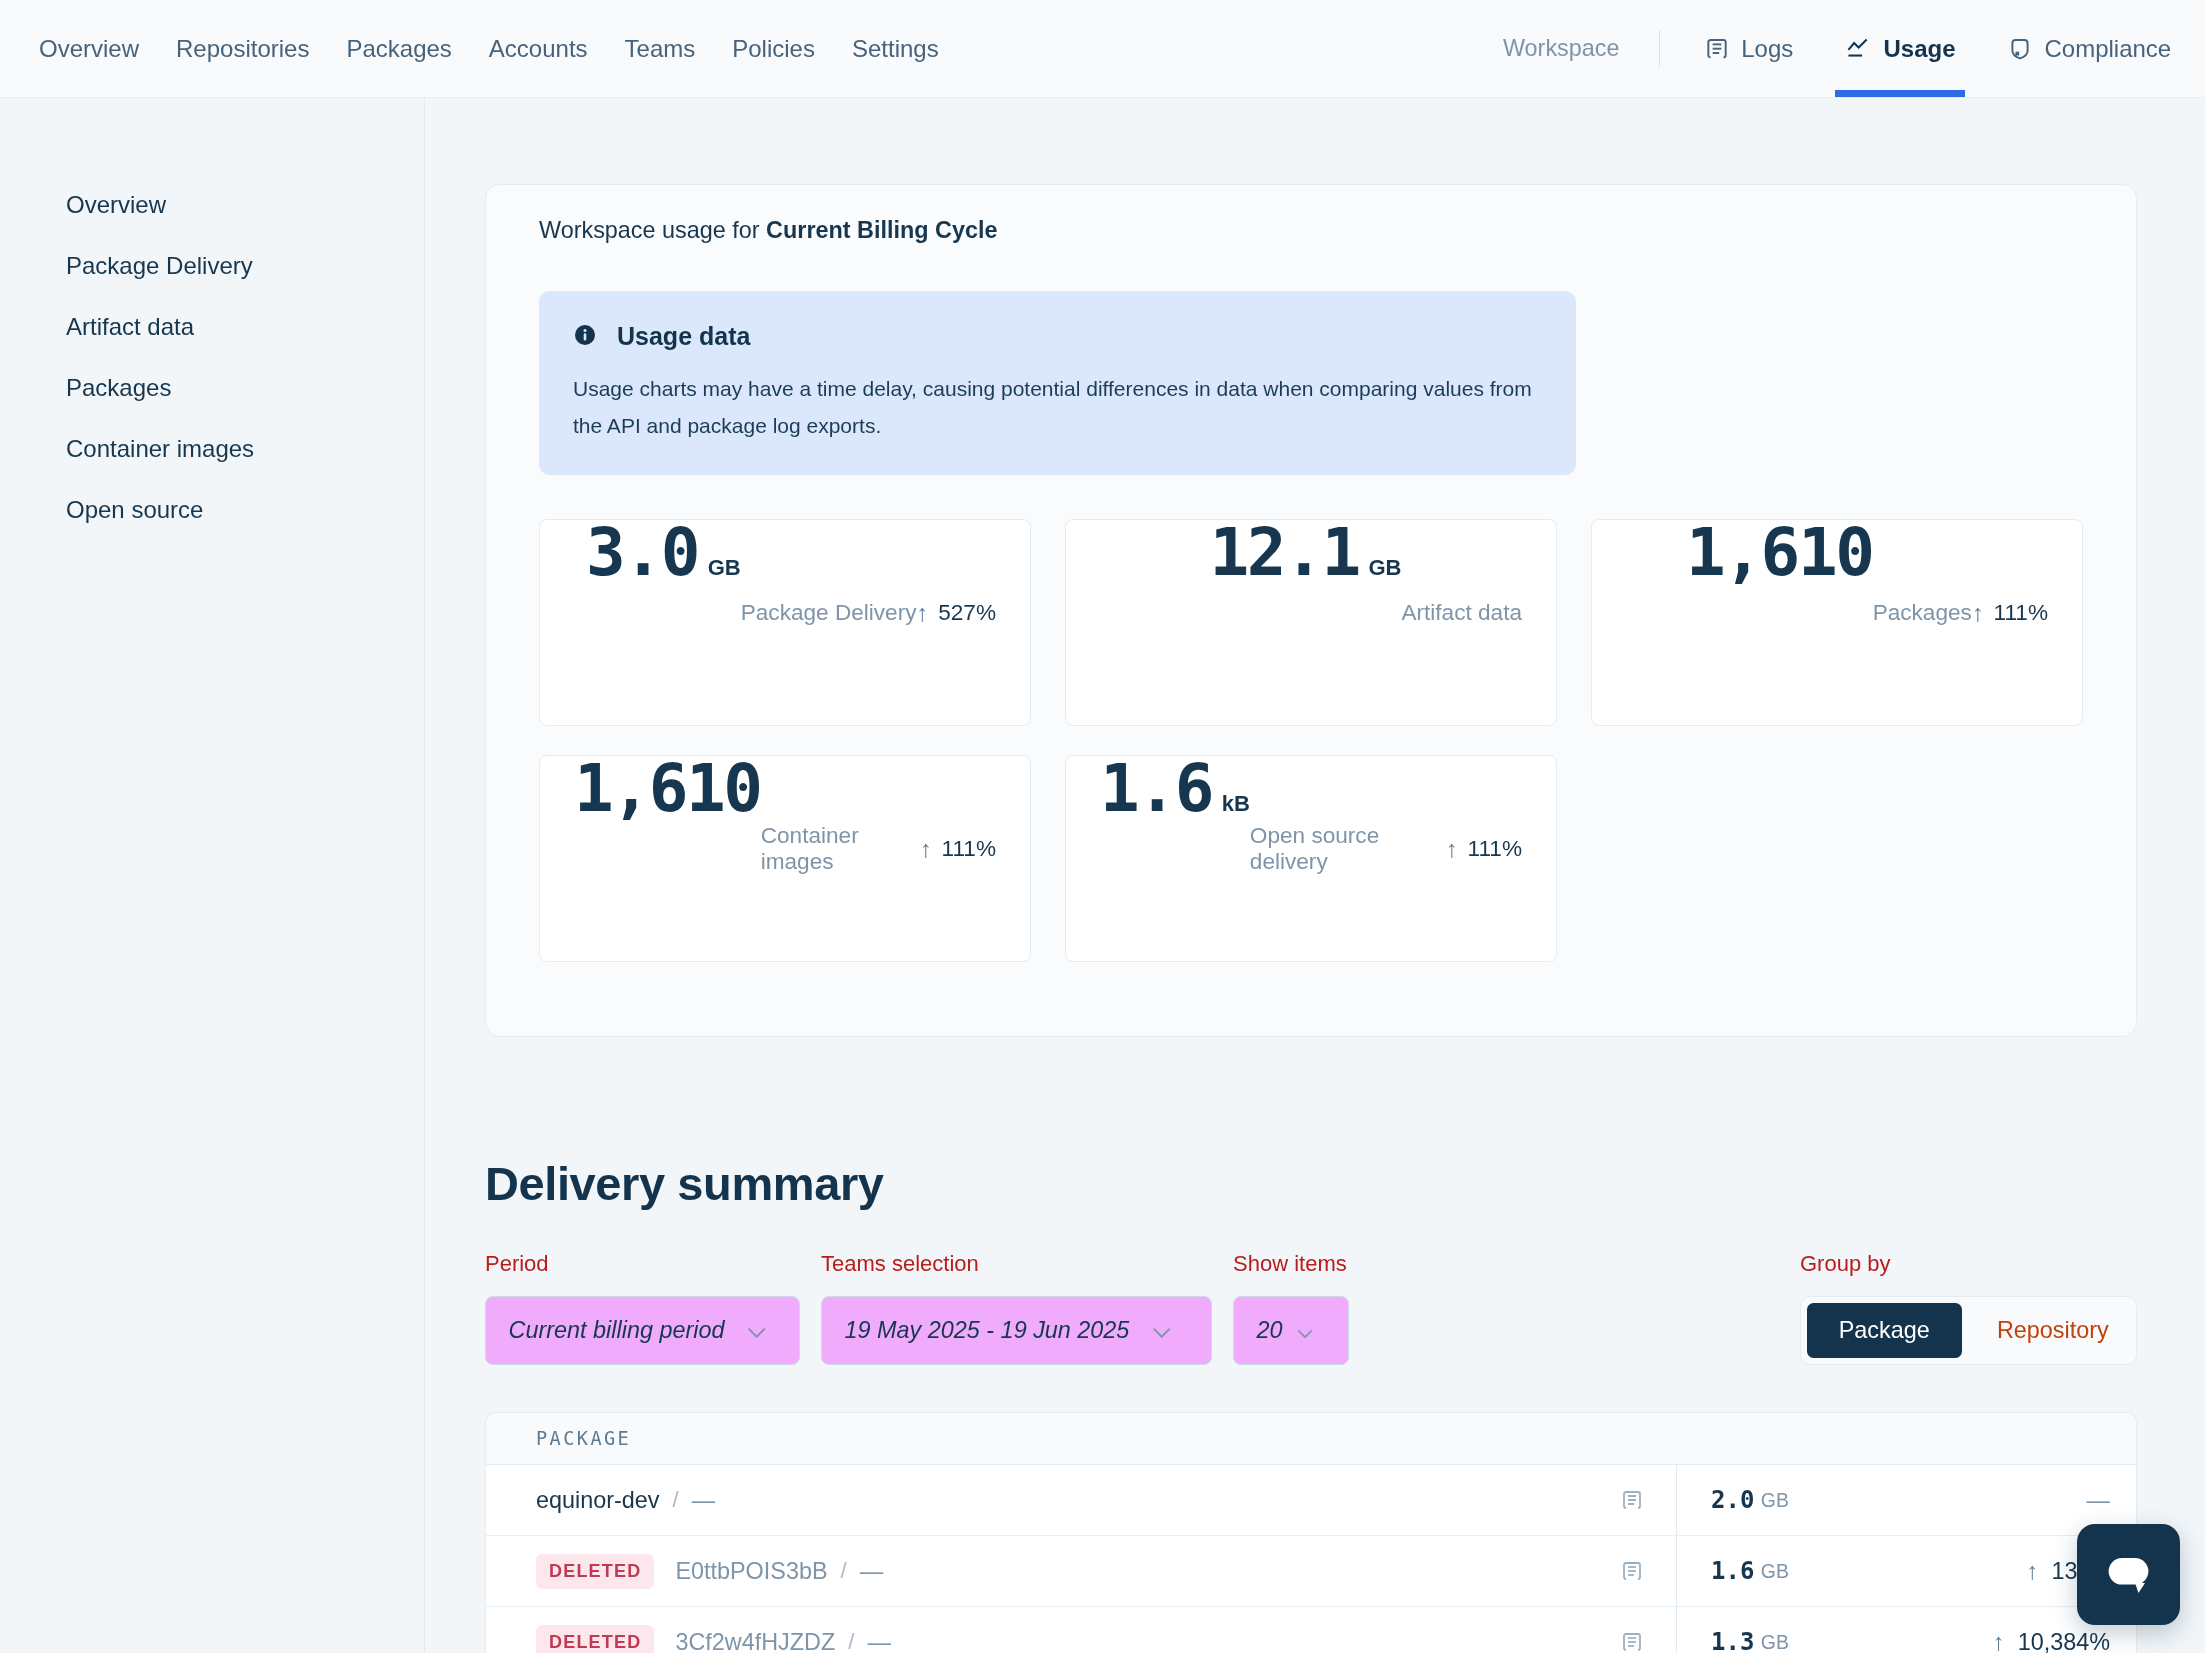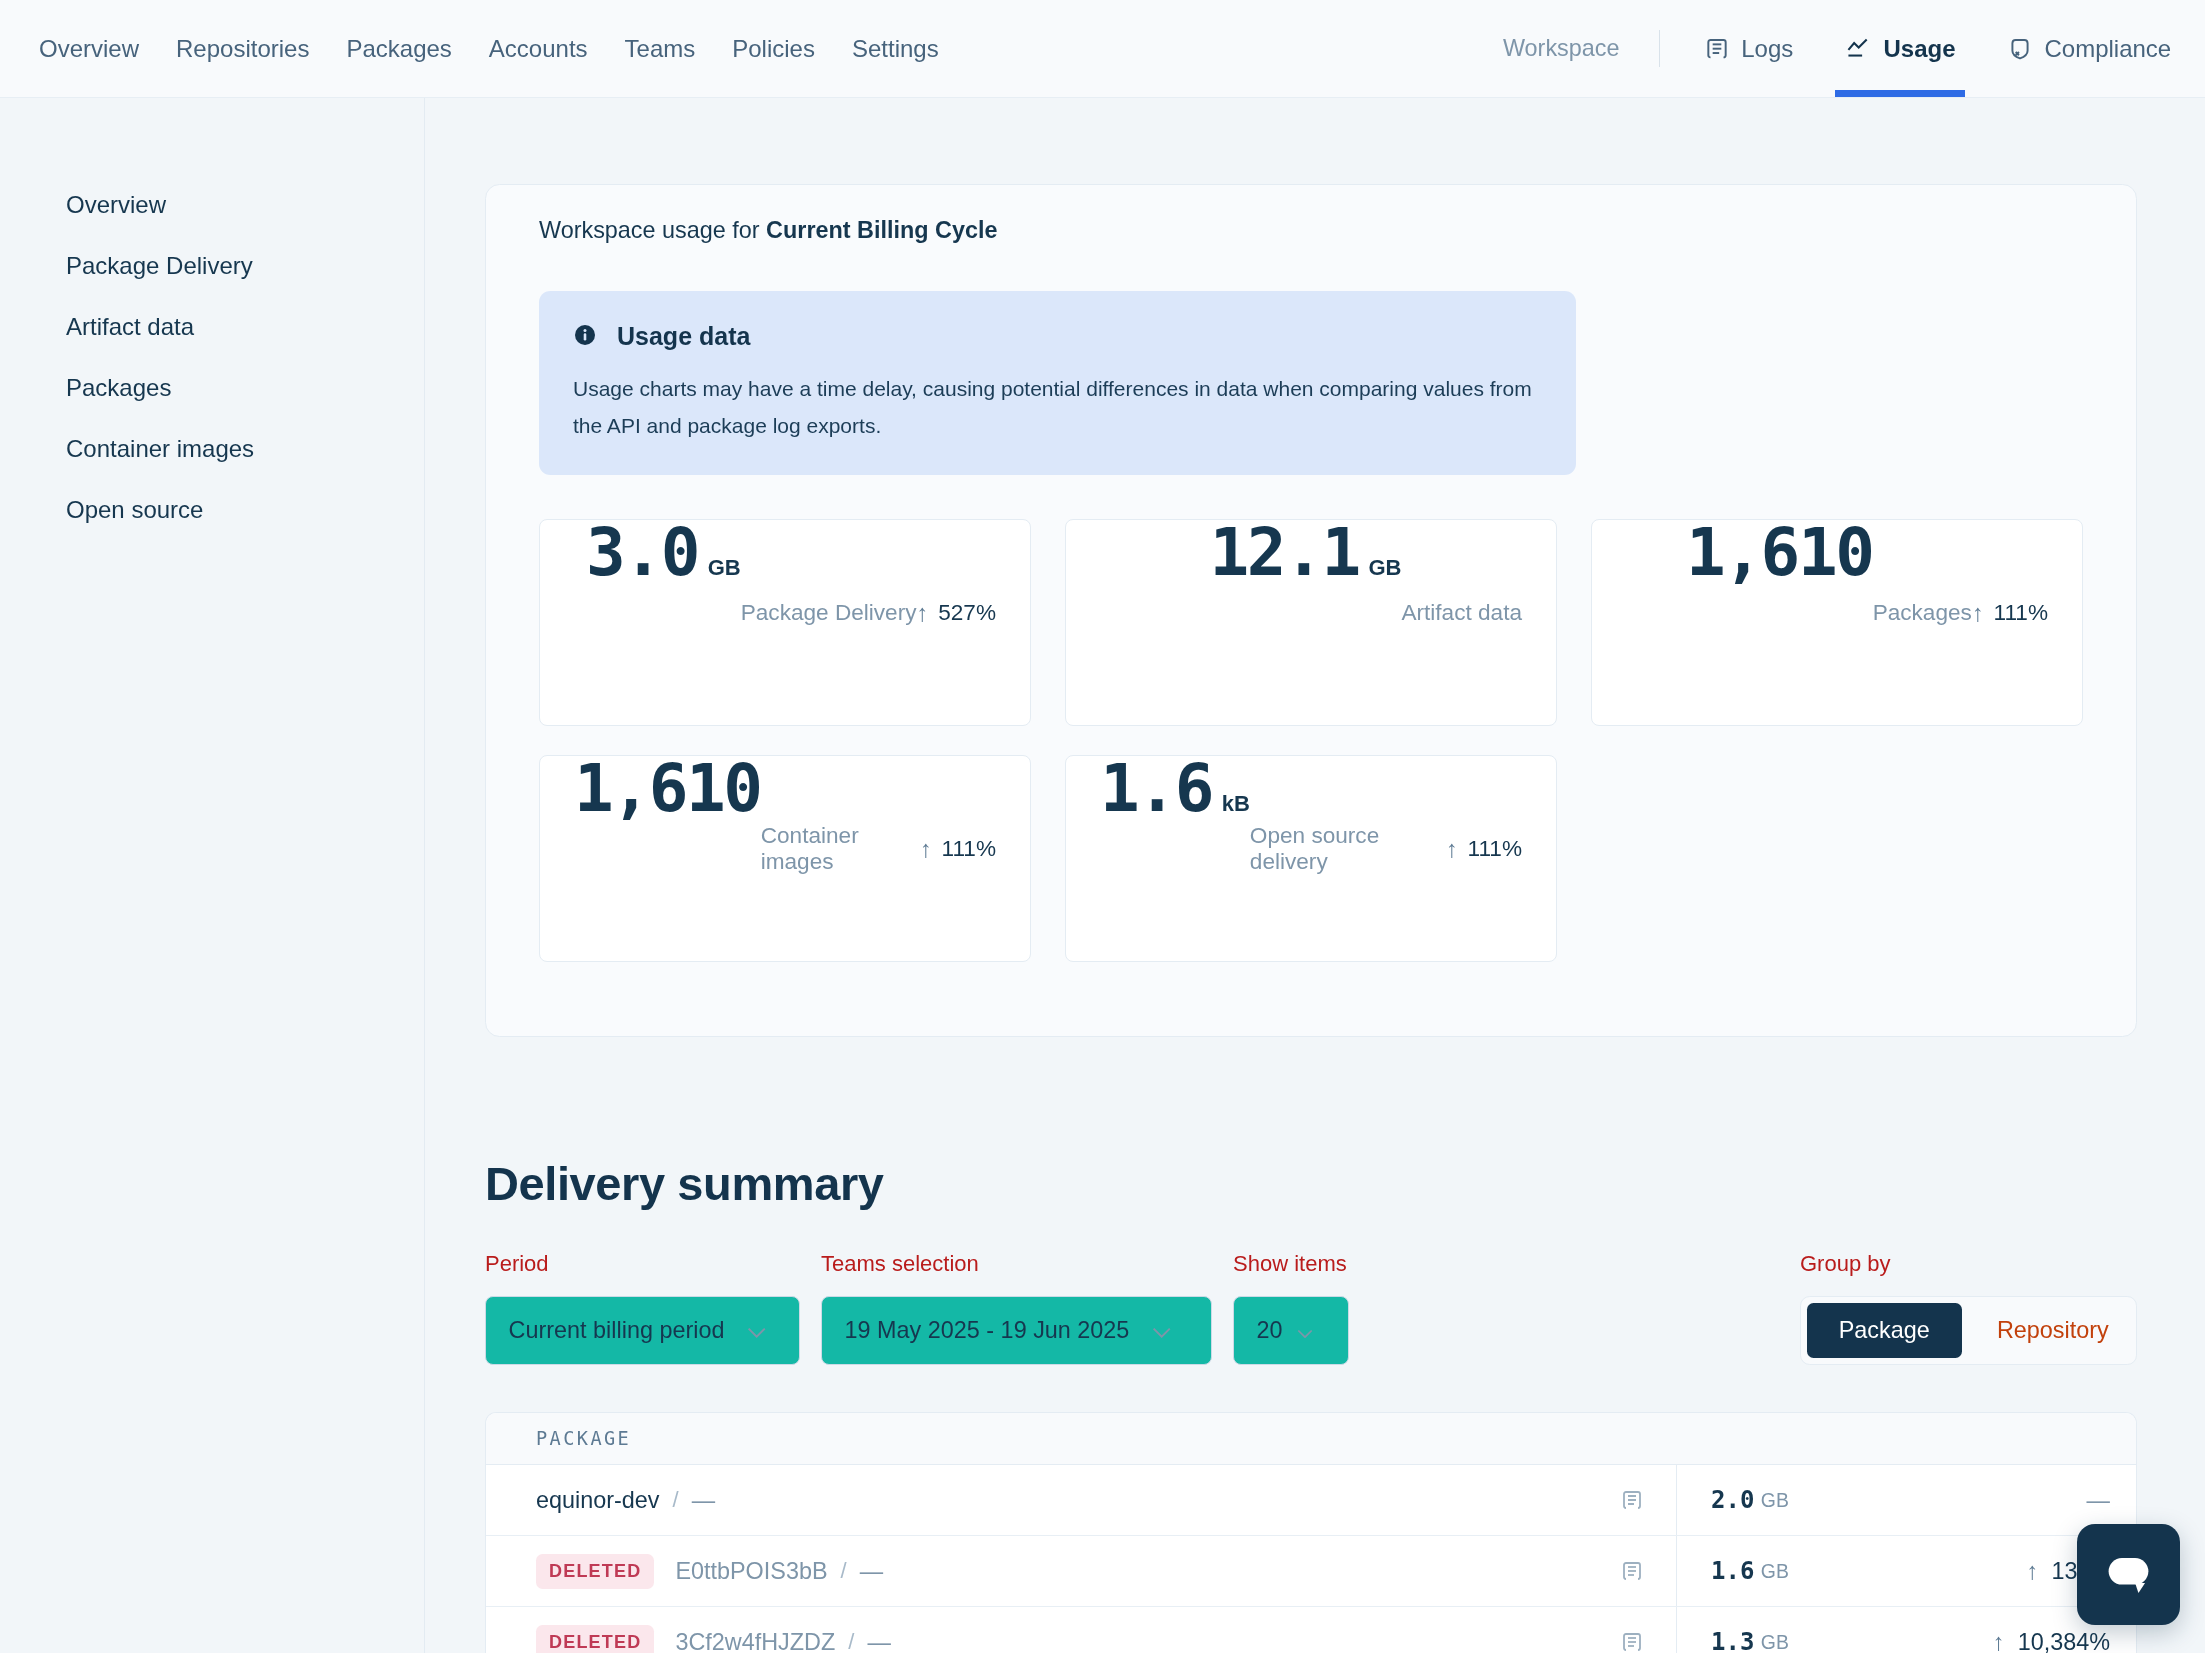--- a/index.html
+++ b/index.html
@@ -63,23 +63,24 @@
   .arrow-up { font-size:24px; color:#5d7a93; }
   .delta-val { font-size:22.6px; font-weight:500; color:#16374f; }
 
   
   .delivery-title { margin-top:119px; font-size:47px; font-weight:700; color:#14344d; letter-spacing:-0.4px; }
 
   .filters { margin-top:40px; display:flex; align-items:flex-end; }
   .filter-group { margin-right:21px; }
   .filter-label { font-size:22px; color:#b91c1c; margin-bottom:19.4px; }
   .select {
-    height:69px; border:1.6px solid #ccdae6; border-radius:8px; background:#14b8a6;
+    height:69px; border:1.6px solid #ccdae6; border-radius:8px; background:#f0abfc;
     display:flex; align-items:center; padding:0 22.6px; font-size:23.4px; color:#16374f;
     cursor:pointer;
+    font-style:italic;
   }
   .select .chev { margin-left:22.6px; }
   .w-period { width:315px; }
   .w-date   { width:391px;text-align:right; }
   .w-show   { width:116px; }
   .w-show .chev { margin-left:14.5px; }
 
   .group-by { margin-left:auto; margin-right:0; }
   .segmented {
     width:337px; height:69px; background:#f8fafc; border:1.6px solid #e4ecf3; border-radius:9.7px;

